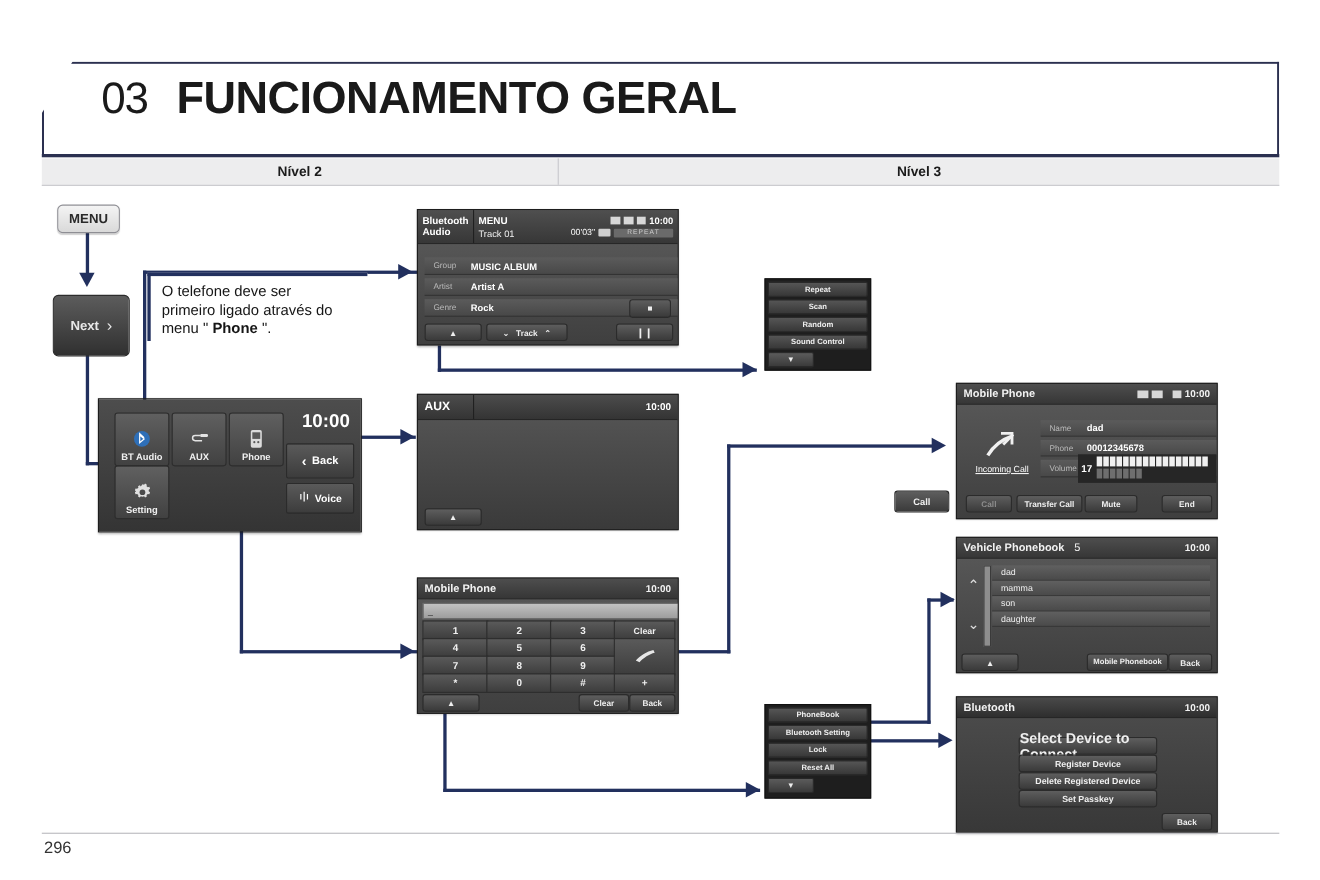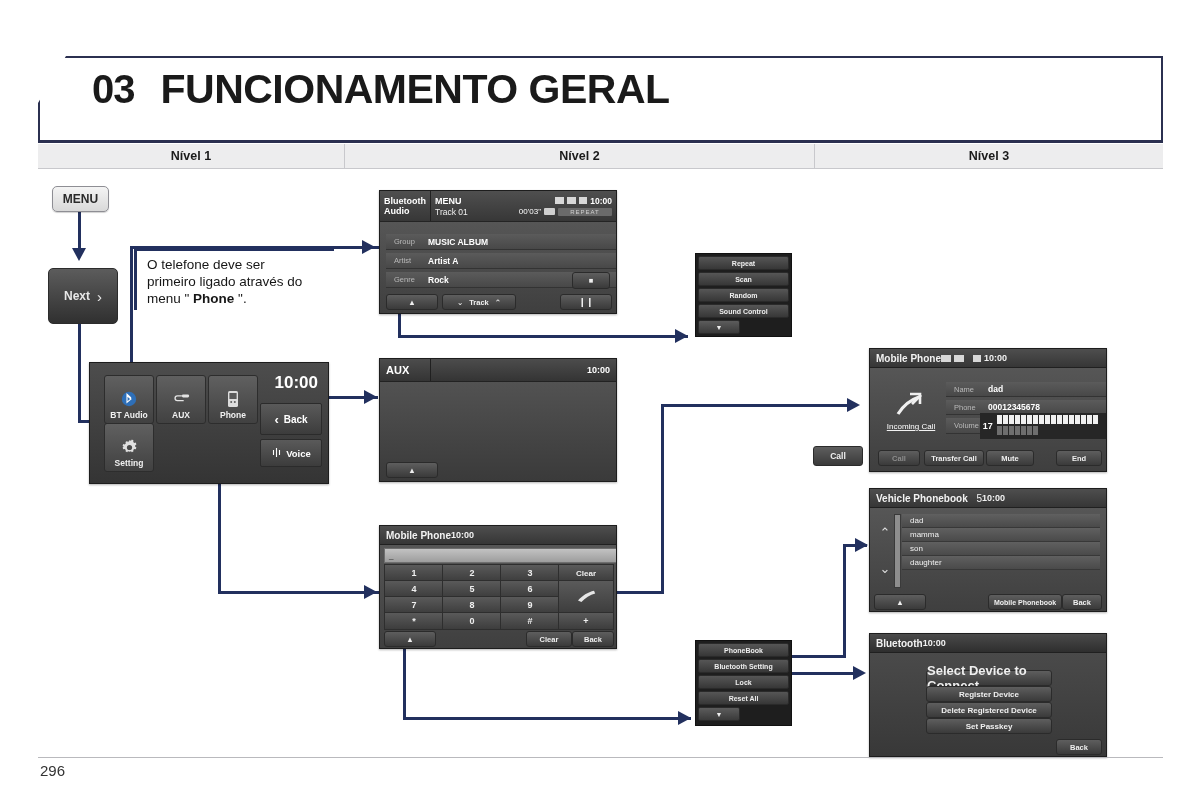--- a/index.html
+++ b/index.html
@@ -7,21 +7,21 @@
        font-family:"Liberation Sans","DejaVu Sans",sans-serif;color:#1a1a1a;}
 
   
   #chapter-tab{position:absolute;left:38px;top:56px;width:1125px;height:84px;
      background:#ffffff;border:2px solid #2b3050;border-bottom:none;
      clip-path:polygon(0 56%,28px 0,100% 0,100% 100%,0 100%);
      box-sizing:border-box;}
   #chapter-tab .tab-inner{position:absolute;left:0;top:0;right:0;bottom:0;
      clip-path:polygon(0 56%,28px 0,100% 0,100% 100%,0 100%);background:#fff;}
   #chapter-title{position:absolute;left:92px;top:66px;display:flex;align-items:baseline;gap:26px;}
-  #chapter-num{font-size:40px;font-weight:bold;letter-spacing:-1px;}
+  #chapter-num{font-size:40px;font-weight:normal;letter-spacing:-1px;}
   #chapter-name{font-size:41px;font-weight:bold;letter-spacing:-0.5px;}
 
   #header-rule{position:absolute;left:38px;top:140px;width:1125px;height:3px;background:#2b3050;}
 
   #level-header{position:absolute;left:38px;top:144px;width:1125px;height:24px;
      background:#ededee;display:flex;border-bottom:1px solid #c8c8cc;}
   #level-header .lvl{display:flex;align-items:center;justify-content:center;
      font-size:12.5px;font-weight:bold;color:#1b1b1b;box-sizing:border-box;}
   #level-header .lvl.c1{width:307px;border-right:1px solid #c8c8cc;}
   #level-header .lvl.c2{width:470px;border-right:1px solid #c8c8cc;}
@@ -54,21 +54,21 @@
      border-left:13px solid #22305e;}
   .ah.down{border-left:7px solid transparent;border-right:7px solid transparent;
      border-top:13px solid #22305e;}
 
   
   .screen{position:absolute;background:#4a4a4a;border:1px solid #1d1d1d;
      color:#f2f2f2;font-size:8px;overflow:hidden;
      box-shadow:0 1px 2px rgba(0,0,0,.3);}
   .sc-title{height:18px;background:linear-gradient(#4e4e4e,#363636);
      display:flex;align-items:center;padding:0 6px;font-size:10px;font-weight:bold;
-     border-bottom:1px solid #202020;justify-content:flex-start;}
+     border-bottom:1px solid #202020;justify-content:space-between;}
   .sc-title .clk{font-size:9px;font-weight:bold;}
   .sc-body{position:relative;background:linear-gradient(#565656,#3f3f3f);}
 
   .rowbar{background:linear-gradient(#5b5b5b,#484848);border-bottom:1px solid #333;
      display:flex;align-items:center;padding-left:8px;}
   .lbl-g{color:#b9b9b9;font-size:7.5px;width:34px;}
   .val-w{color:#fff;font-size:8.5px;font-weight:bold;}
 
   .sbtn{background:linear-gradient(#5e5e5e,#3a3a3a);border:1px solid #2b2b2b;
      border-radius:3px;display:flex;align-items:center;justify-content:center;
@@ -110,21 +110,20 @@
 <div id="chapter-tab">
   <div class="tab-inner"></div>
 </div>
 <div id="chapter-title">
   <span id="chapter-num">03</span>
   <span id="chapter-name">FUNCIONAMENTO GERAL</span>
 </div>
 <div id="header-rule"></div>
 
 <div id="level-header">
-  <div class="lvl c1">Nível 1</div>
   <div class="lvl c2">Nível 2</div>
   <div class="lvl c3">Nível 3</div>
 </div>
 
 <div id="canvas">
 
   <div class="ln" style="left:78px;top:40px;width:3px;height:42px;"></div>
   <div class="ah down" style="left:72px;top:80px;"></div>
 
   <div class="ln" style="left:78px;top:150px;width:3px;height:105px;"></div>

